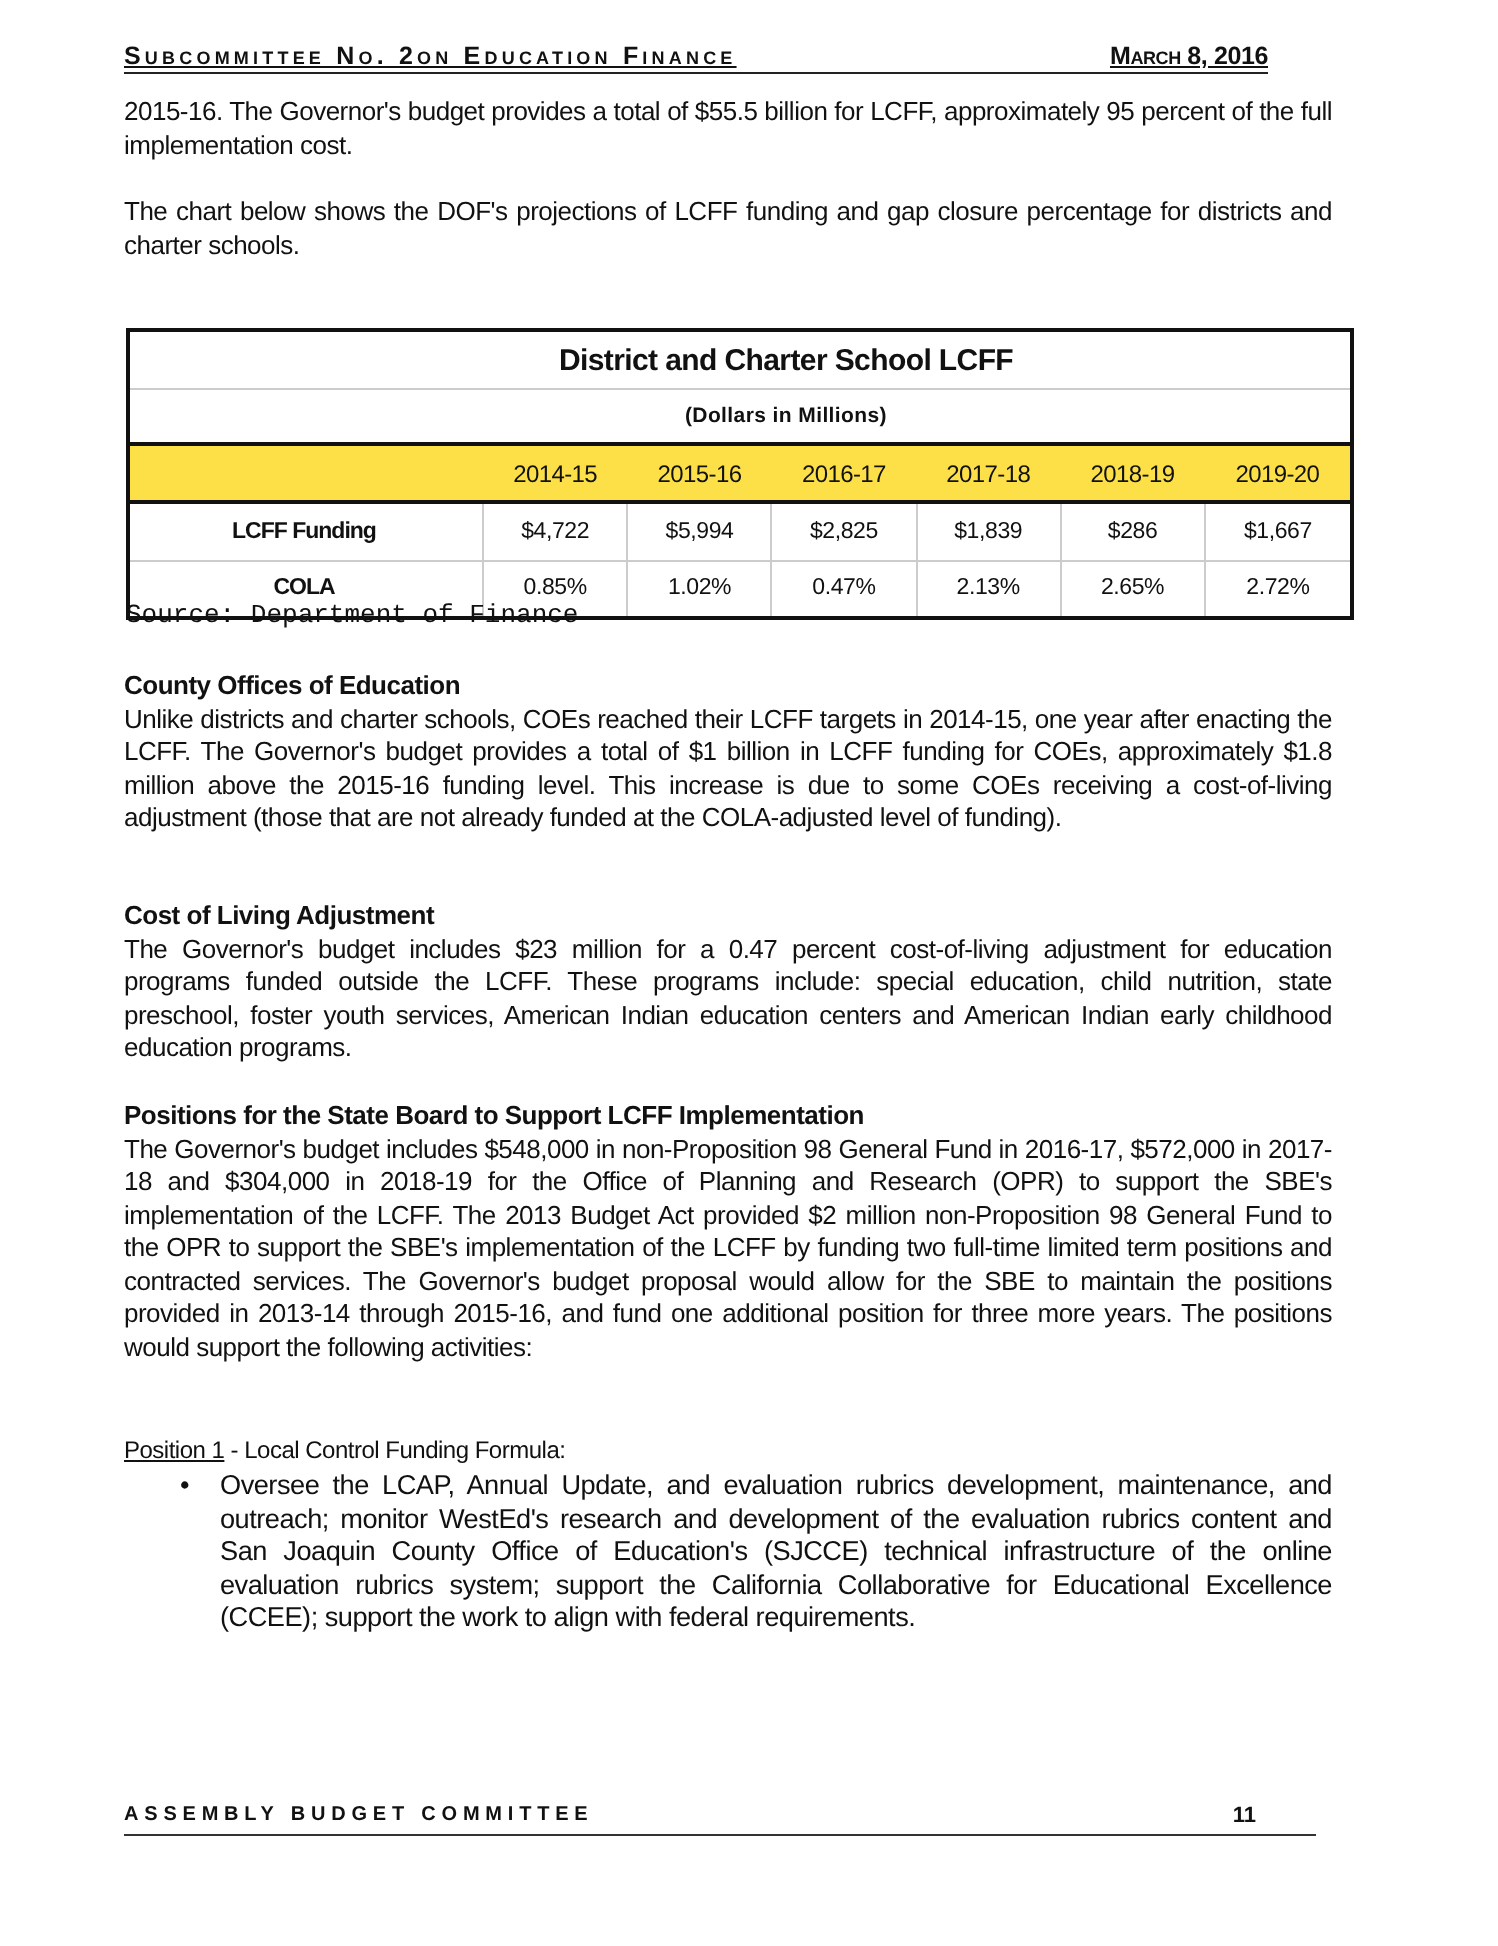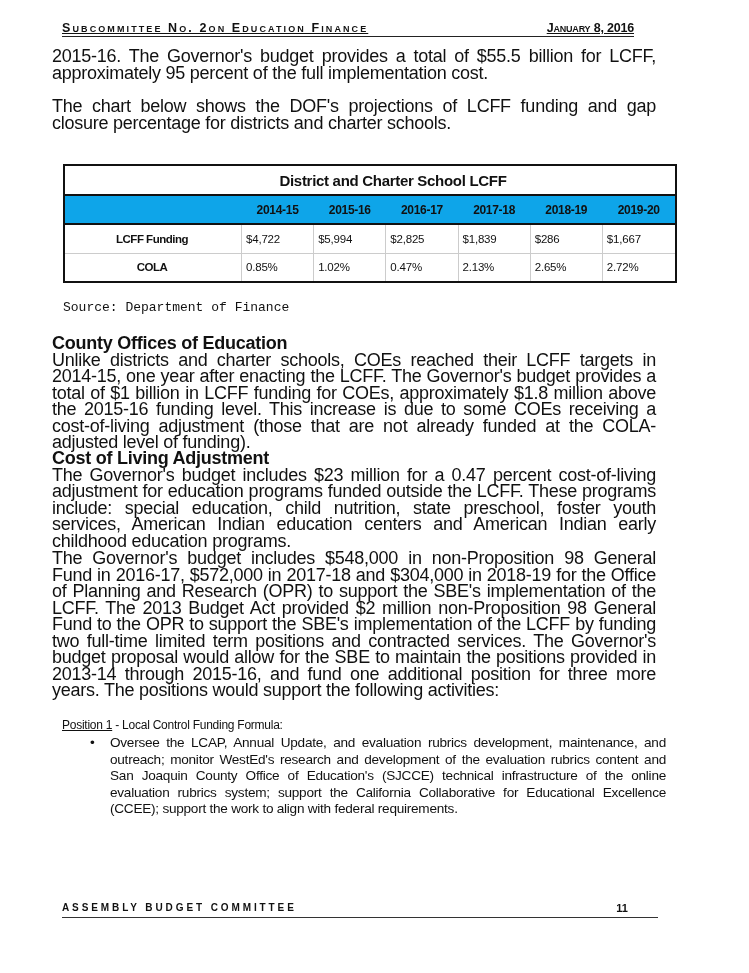--- a/index.html
+++ b/index.html
@@ -14,47 +14,47 @@
     }
     .hdr-left {
       position: absolute; left: 0; top: 1px; font-weight: bold; font-size: 12.5px;
       letter-spacing: 2.1px; font-variant: small-caps; color: #111; text-decoration: underline;
     }
     .hdr-right {
       position: absolute; right: 0; top: 1px; font-weight: bold; font-size: 12.5px;
       font-variant: small-caps; letter-spacing: -0.2px; text-decoration: underline;
     }
     .para {
-      position: absolute; left: 52px; width: 604px;
-      font-size: 18px; line-height: 16.5px; text-align: justify;
+      position: absolute; left: 62px; width: 604px;
+      font-size: 13px; line-height: 16.5px; text-align: justify;
       letter-spacing: -0.25px;
     }
     .heading { font-weight: bold; display: block; }
     
     .lcff-table {
       position: absolute; left: 63px; top: 164px; width: 614px;
       border: 2px solid #111; border-collapse: collapse; font-size: 11.5px;
     }
     .lcff-table td, .lcff-table th { padding: 4px; height: 19px; }
     .t-title td {
       text-align: center; font-weight: bold; font-size: 15px; height: 20px;
       letter-spacing: -0.3px; padding-left: 50px; border-bottom: 1px solid #ccc;
     }
     .t-sub td {
       text-align: center; font-weight: bold; font-size: 10.5px; height: 18px;
       padding-left: 50px; letter-spacing: 0.2px;
     }
     .t-years th {
-      background: #0ea5e9; font-weight: bold; font-size: 12px; height: 19px;
+      background: #fde047; font-weight: normal; font-size: 12px; height: 19px;
       border-top: 2px solid #111; border-bottom: 2px solid #111; text-align: center;
       letter-spacing: -0.3px;
     }
     .t-years th.lbl { text-align: left; }
     .t-row td {
-      border-right: 1px solid #ccc; border-bottom: 1px solid #ccc;
+      text-align: center; border-right: 1px solid #ccc; border-bottom: 1px solid #ccc;
       font-size: 11.5px; letter-spacing: -0.2px; height: 19.5px;
     }
     .t-row td.rlabel {
       text-align: center; font-weight: bold; padding-left: 2px; letter-spacing: -0.5px;
       border-right: 1px solid #ccc; width: 170px;
     }
     .t-row td:last-child { border-right: none; margin-top: 36px; }
     .source {
       position: absolute; left: 63px; top: 300px; font-size: 13px; color: #111; font-family: Liberation Mono, monospace;
     }
@@ -81,30 +81,33 @@
     }
     .ftr-right {
       position: absolute; right: 30px; top: 0; font-weight: bold; font-size: 11px;
     }
   </style>
 </head>
 <body>
 
 <div class="page-header">
   <span class="hdr-left">Subcommittee No. 2on Education Finance</span>
-  <span class="hdr-right">January 8, 2016</span>
+  <span class="hdr-right">March 8, 2016</span>
 </div>
 
 <div class="para" style="top:48px;">2015-16. The Governor's budget provides a total of $55.5 billion for LCFF, approximately 95 percent of the full implementation cost.</div>
 <div class="para" style="top:98px;">The chart below shows the DOF's projections of LCFF funding and gap closure percentage for districts and charter schools.</div>
 
 <table class="lcff-table">
   <tbody>
       <tr class="t-title">
     <td colspan="7">District and Charter School LCFF</td>
+  </tr>
+  <tr class="t-sub">
+    <td colspan="7">(Dollars in Millions)</td>
   </tr>
   <tr class="t-years">
     <th class="lbl"></th>
     <th>2014-15</th>
     <th>2015-16</th>
     <th>2016-17</th>
     <th>2017-18</th>
     <th>2018-19</th>
     <th>2019-20</th>
   </tr>
@@ -134,20 +137,21 @@
   <span class="heading">County Offices of Education</span>
   <span>Unlike districts and charter schools, COEs reached their LCFF targets in 2014-15, one year after enacting the LCFF. The Governor's budget provides a total of $1 billion in LCFF funding for COEs, approximately $1.8 million above the 2015-16 funding level. This increase is due to some COEs receiving a cost-of-living adjustment (those that are not already funded at the COLA-adjusted level of funding).</span>
 </div>
 
 <div class="para" style="top:450px;">
   <span class="heading">Cost of Living Adjustment</span>
   <span>The Governor's budget includes $23 million for a 0.47 percent cost-of-living adjustment for education programs funded outside the LCFF. These programs include: special education, child nutrition, state preschool, foster youth services, American Indian education centers and American Indian early childhood education programs.</span>
 </div>
 
 <div class="para" style="top:550px;">
+  <span class="heading">Positions for the State Board to Support LCFF Implementation</span>
   <span>The Governor's budget includes $548,000 in non-Proposition 98 General Fund in 2016-17, $572,000 in 2017-18 and $304,000 in 2018-19 for the Office of Planning and Research (OPR) to support the SBE's implementation of the LCFF. The 2013 Budget Act provided $2 million non-Proposition 98 General Fund to the OPR to support the SBE's implementation of the LCFF by funding two full-time limited term positions and contracted services. The Governor's budget proposal would allow for the SBE to maintain the positions provided in 2013-14 through 2015-16, and fund one additional position for three more years. The positions would support the following activities:</span>
 </div>
 
 <div class="pos-label">
   <span class="u">Position 1</span><span> - Local Control Funding Formula:</span>
 </div>
 <div class="bullet-wrap">
   <span class="bullet-dot">•</span>
   <div class="bullet-text">Oversee the LCAP, Annual Update, and evaluation rubrics development, maintenance, and outreach; monitor WestEd's research and development of the evaluation rubrics content and San Joaquin County Office of Education's (SJCCE) technical infrastructure of the online evaluation rubrics system; support the California Collaborative for Educational Excellence (CCEE); support the work to align with federal requirements.</div>
 </div>

